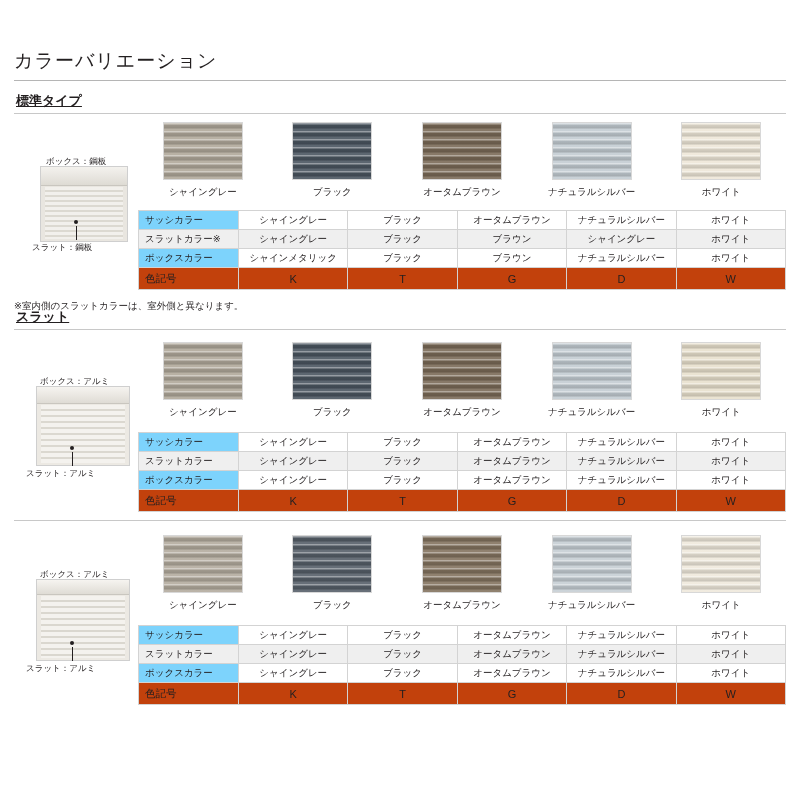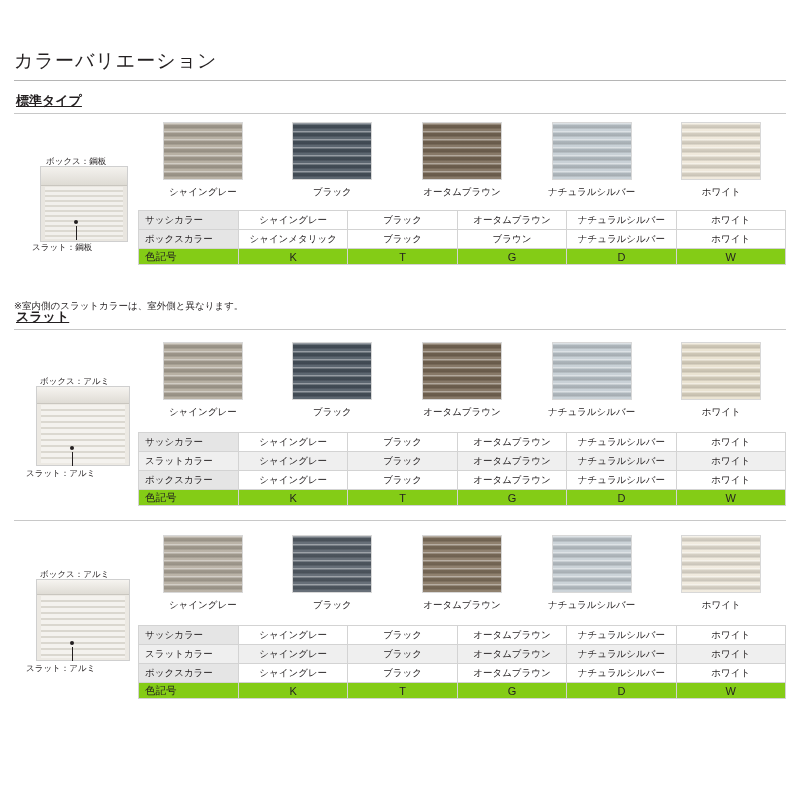--- a/index.html
+++ b/index.html
@@ -62,24 +62,24 @@
     border:1px solid #d3d3d3;
     font-size:9.5px;
     height:19px;
     padding:0 6px;
     color:#231f20;
     text-align:center;
     vertical-align:middle;
     box-sizing:border-box;
   }
   table.spec td.rowhead{
-    text-align:left;width:100px;background:#e5e5e5;
+    text-align:left;width:100px;background:#7dd3fc;
   }
   table.spec tr.alt td{background:#efefef;}
-  table.spec tr.code td{background:#84cc16;font-size:11px;height:16px;}
+  table.spec tr.code td{background:#c2410c;font-size:11px;height:22px;}
   table.spec tr.code td.rowhead{font-size:10.5px;}
 
   .note{
     font-size:9.5px;color:#231f20;
   }
 </style>
 </head>
 <body>
 
 <div class="page">
@@ -132,20 +132,28 @@
       </div>
 
       <table class="spec" style="top:96px;">
         <tbody>
             <tr>
           <td class="rowhead">サッシカラー</td>
           <td>シャイングレー</td>
           <td>ブラック</td>
           <td>オータムブラウン</td>
           <td>ナチュラルシルバー</td>
+          <td>ホワイト</td>
+        </tr>
+        <tr class="alt">
+          <td class="rowhead">スラットカラー※</td>
+          <td>シャイングレー</td>
+          <td>ブラック</td>
+          <td>ブラウン</td>
+          <td>シャイングレー</td>
           <td>ホワイト</td>
         </tr>
         <tr>
           <td class="rowhead">ボックスカラー</td>
           <td>シャインメタリック</td>
           <td>ブラック</td>
           <td>ブラウン</td>
           <td>ナチュラルシルバー</td>
           <td>ホワイト</td>
         </tr>

